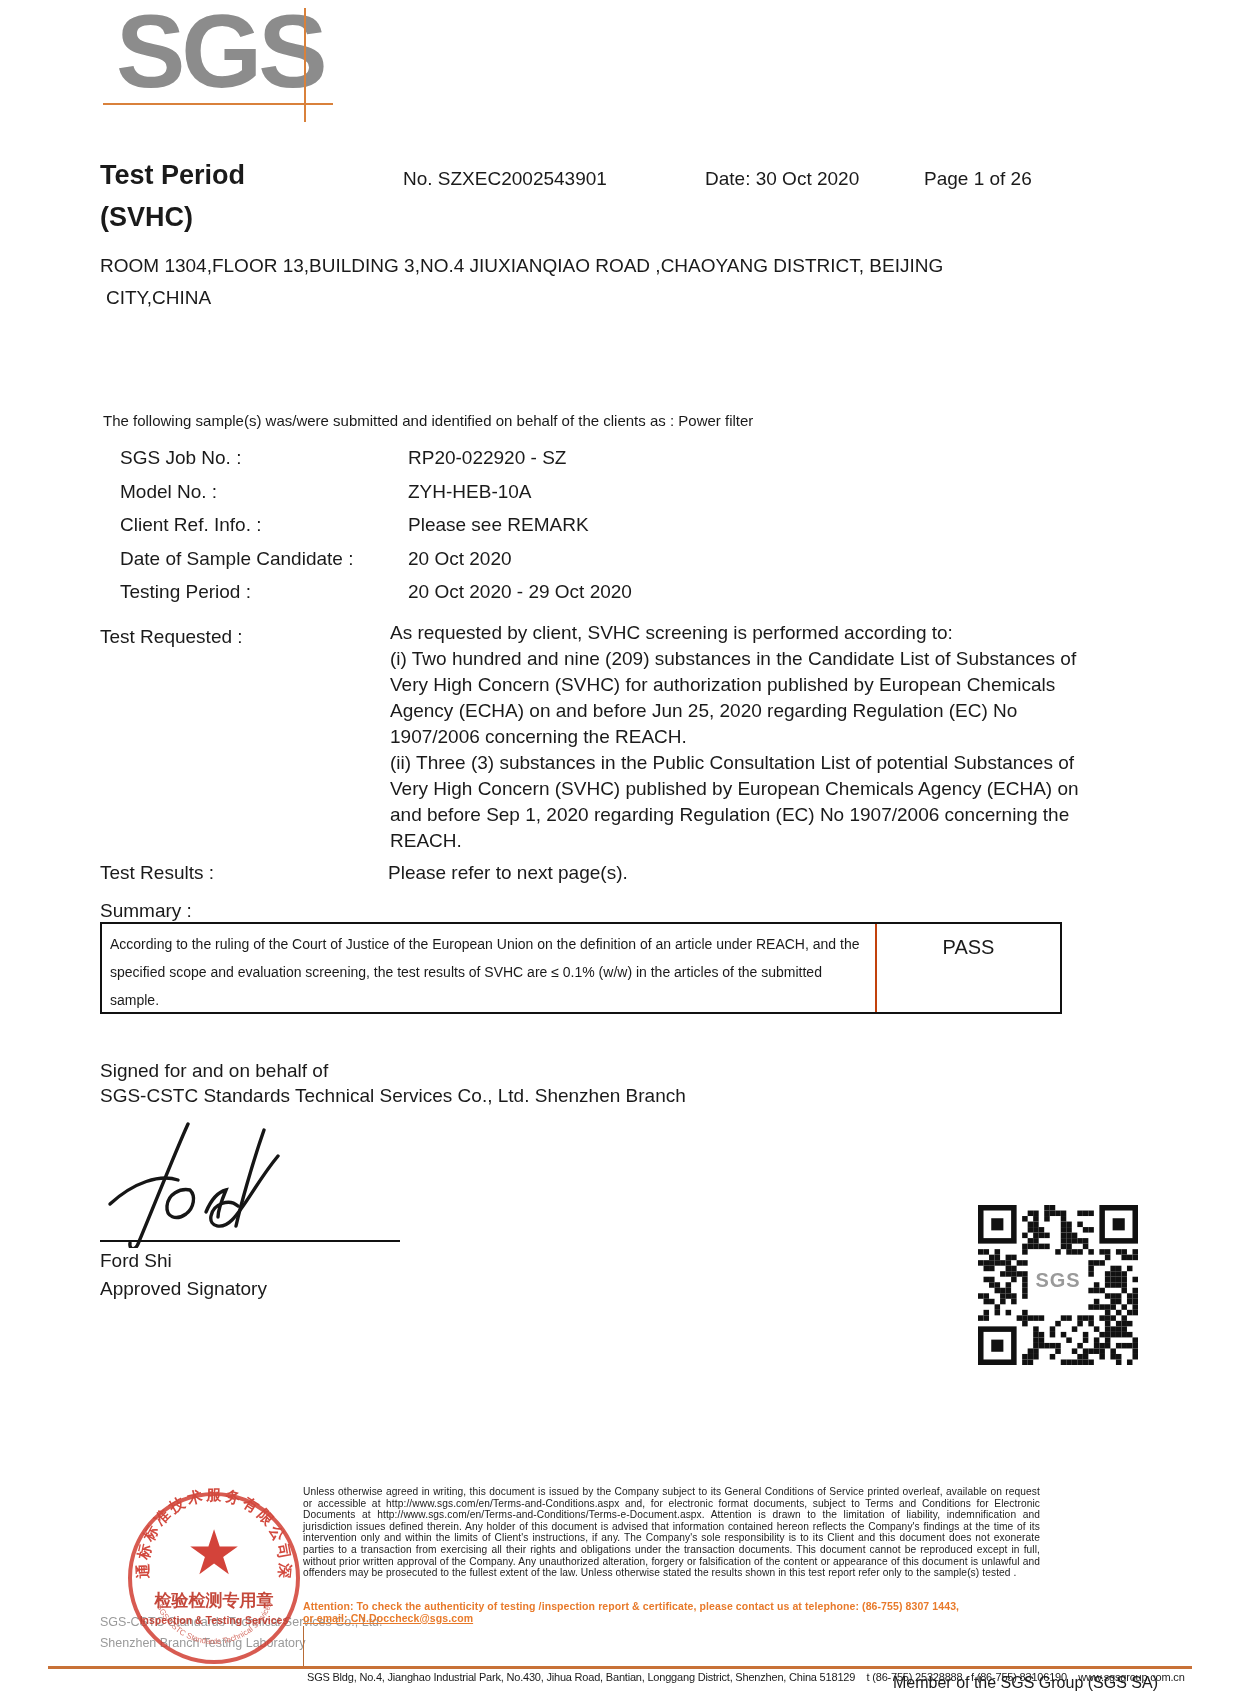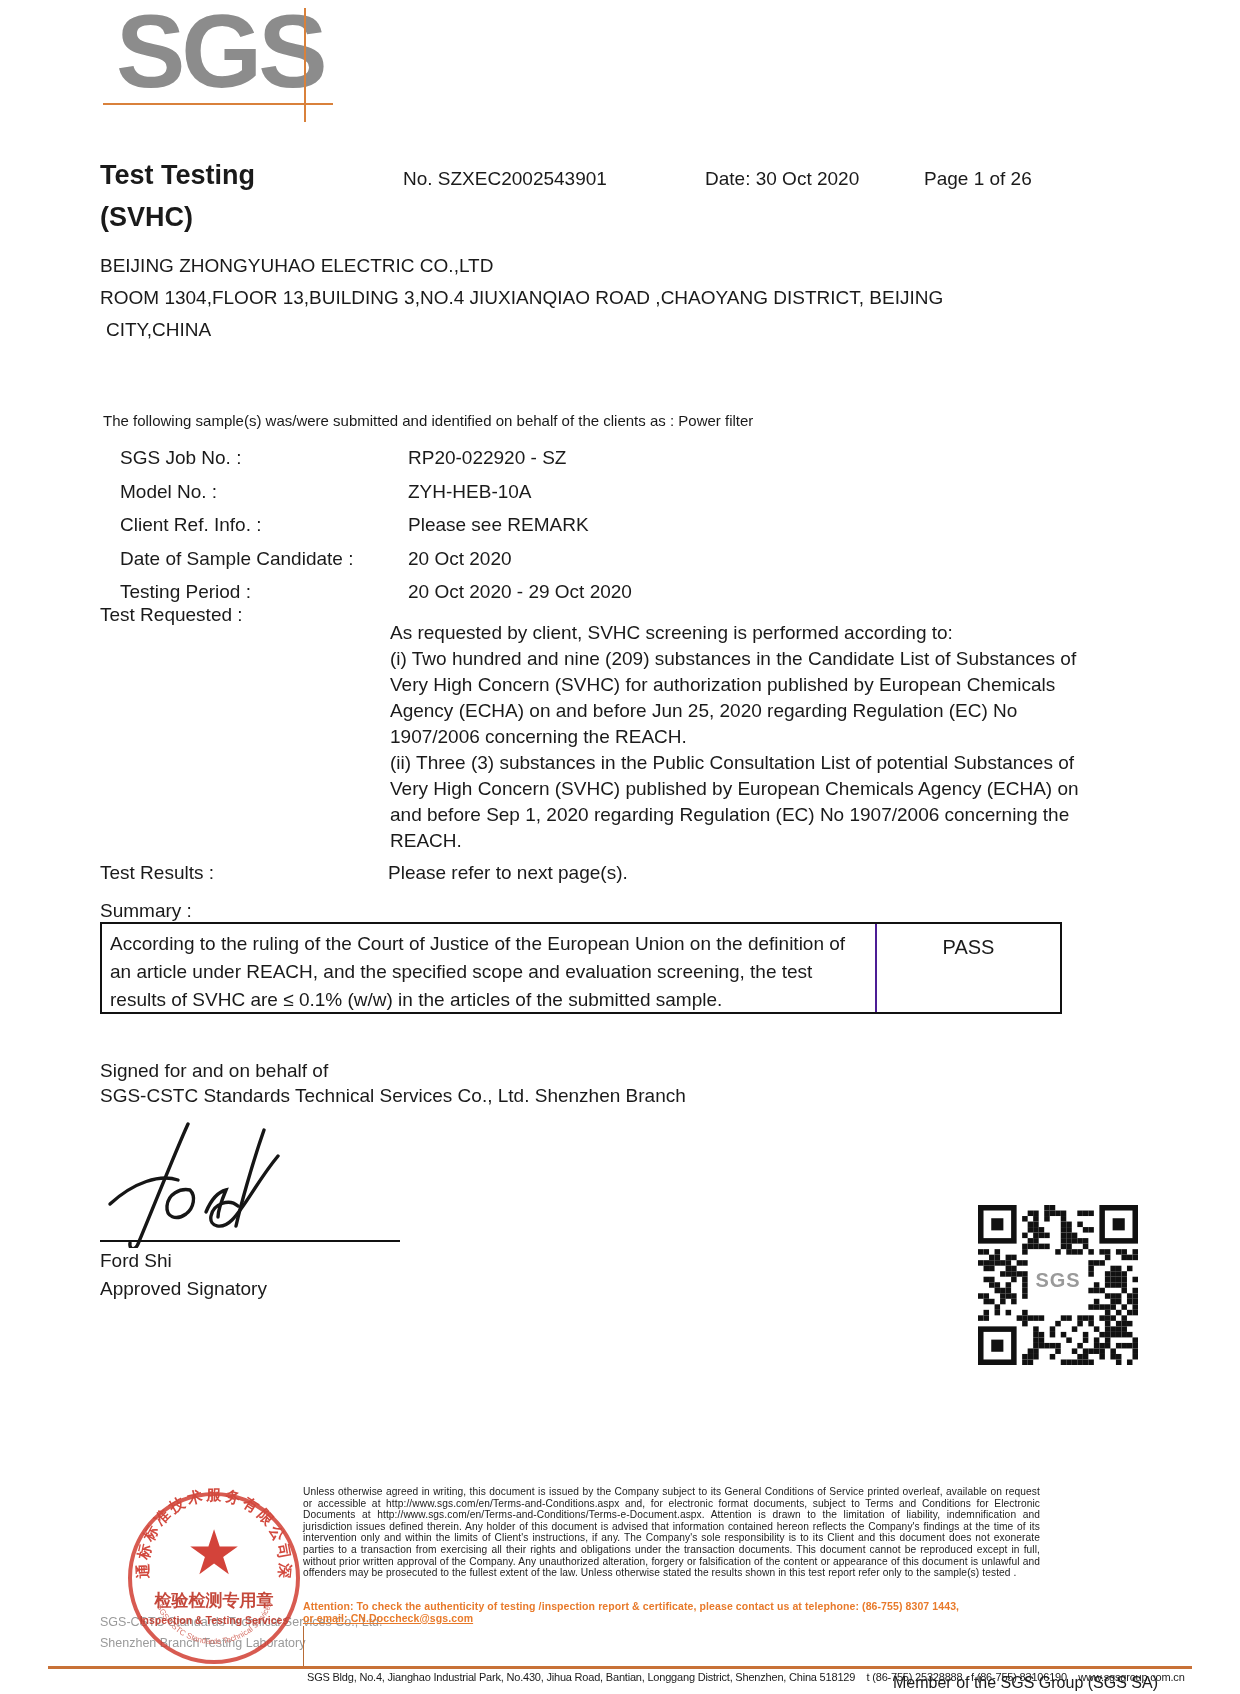--- a/index.html
+++ b/index.html
@@ -21,32 +21,32 @@
   .client-block { position:absolute; left:100px; top:250px; width:900px;
                   font-size:19px; line-height:32px; }
 
   .intro { position:absolute; left:103px; top:412px; width:1000px; font-size:15px; }
 
   .fields { position:absolute; left:100px; top:448px; width:1000px; }
   .frow { display:flex; margin-bottom:13.5px; font-size:19px; line-height:20px;margin-left:20px; }
   .flabel { width:288px; flex:0 0 288px; }
   .fvalue { flex:1; }
 
-  .req-label { position:absolute; left:100px; top:604px; font-size:19px;text-align:right; }
+  .req-label { position:absolute; left:100px; top:626px; font-size:19px;text-align:right; }
   .req-text  { position:absolute; left:390px; top:620px; width:700px; font-size:19px; line-height:26px; }
   .req-text p { margin:0; }
 
   .res-label { position:absolute; left:100px; top:862px; font-size:19px; }
   .res-value { position:absolute; left:388px; top:862px; font-size:19px; }
 
   .sum-label { position:absolute; left:100px; top:900px; font-size:19px; }
   .sum-box { position:absolute; left:100px; top:922px; width:962px; height:92px;
              border:2px solid #111; display:flex; }
-  .sum-text { width:775px; flex:0 0 775px; border-right:2px solid #4c1d95;
-              padding:6px 10px 0 8px; font-size:19px; line-height:28px; }
+  .sum-text { width:775px; flex:0 0 775px; border-right:2px solid #c2410c;
+              padding:6px 10px 0 8px; font-size:14px; line-height:28px; }
   .sum-verdict { flex:1; text-align:center; padding-top:12px; font-size:20px; }
 
   .signed-block { position:absolute; left:100px; top:1058px; font-size:19px; line-height:25px; }
   .sig-svg { position:absolute; left:92px; top:1118px; }
   .sig-line { position:absolute; left:100px; top:1240px; width:300px; height:2px; background:#111; }
   .sig-name  { position:absolute; left:100px; top:1250px; font-size:19px; }
   .sig-title { position:absolute; left:100px; top:1278px; font-size:19px; }
 
   
   .qr { position:absolute; left:978px; top:1205px; width:160px; height:160px; }
@@ -72,28 +72,27 @@
 </style>
 </head>
 <body>
 
 <div class="page">
 
   <div class="logo-text">SGS</div>
   <div class="logo-hline"></div>
   <div class="logo-vline"></div>
 
-  <div class="doc-title">Test Testing</div>
+  <div class="doc-title">Test Period</div>
   <div class="doc-subtitle">(SVHC)</div>
   <div class="hdr-no">No. SZXEC2002543901</div>
   <div class="hdr-date">Date: 30 Oct 2020</div>
   <div class="hdr-page">Page 1 of 26</div>
 
   <div class="client-block">
-    <div>BEIJING ZHONGYUHAO ELECTRIC CO.,LTD</div>
     <div>ROOM 1304,FLOOR 13,BUILDING 3,NO.4 JIUXIANQIAO ROAD ,CHAOYANG DISTRICT, BEIJING</div>
     <div style="padding-left:6px;">CITY,CHINA</div>
   </div>
 
   <div class="intro">The following sample(s) was/were submitted and identified on behalf of the clients as : Power filter</div>
 
   <div class="fields">
     <div class="frow">
       <div class="flabel">SGS Job No. :</div>
       <div class="fvalue">RP20-022920 - SZ</div>

